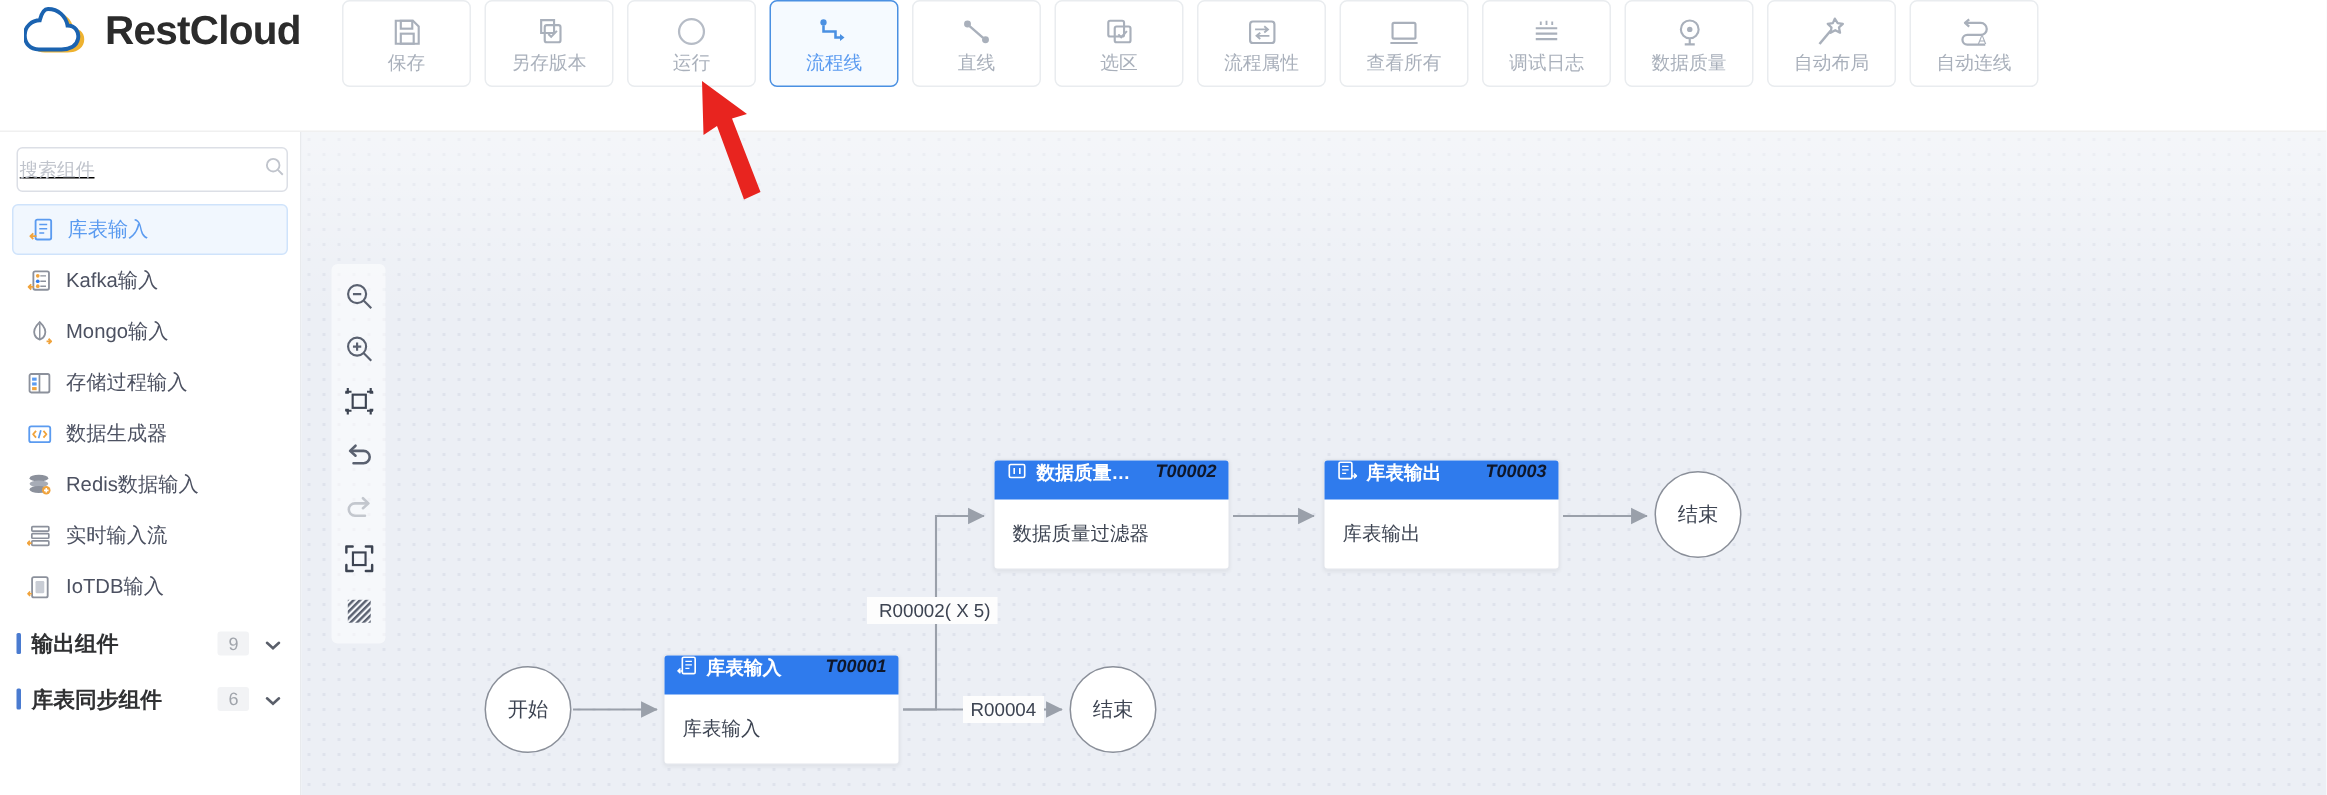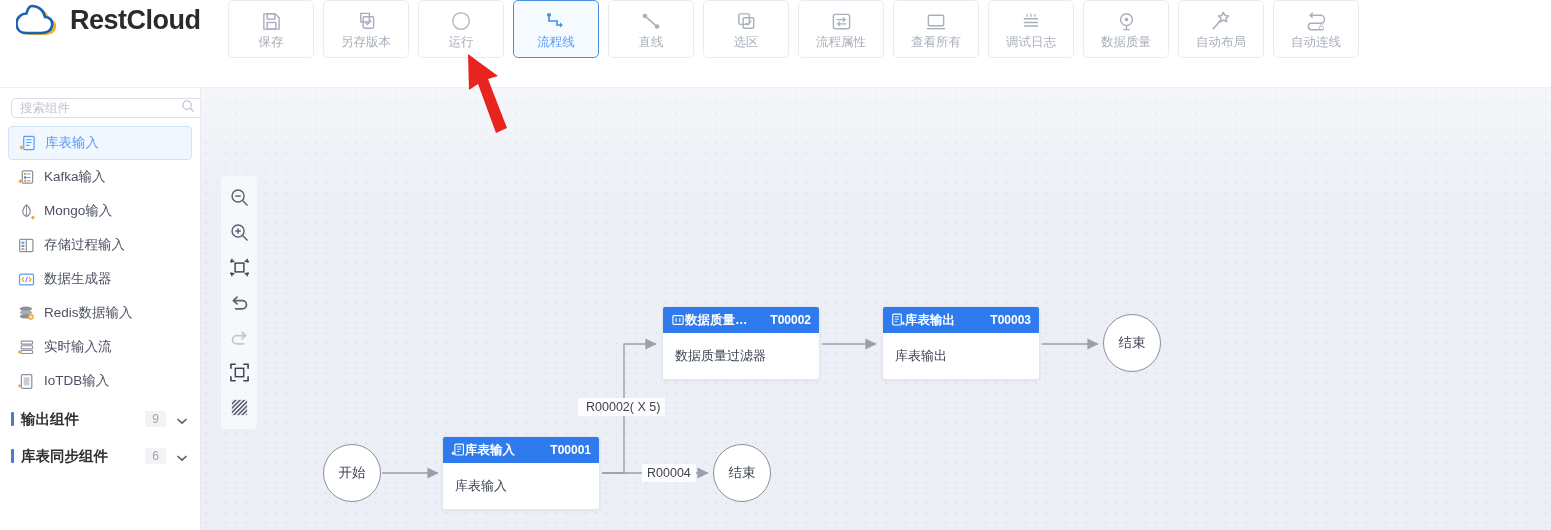--- a/index.html
+++ b/index.html
@@ -36,22 +36,22 @@
   .tb-btn.active .lbl { color: #5b9bf0; }
   .tb-btn svg { display: block; }
 
   
   .sidebar {
     position: absolute; left: 0; top: 88px; width: 201px; height: 442px;
     background: #fff; border-right: 1px solid #e8eaed; overflow: hidden;
   }
   .search-row { display: flex; align-items: center; padding: 10px 8px 8px 11px; gap: 6px; }
   .search-box {
-    flex: 1; height: 20px; border: 1px solid #dcdfe6; border-radius: 4px;
-    display: flex; align-items: center; padding: 0 8px; background: #fff;
+    flex: 1; height: 30px; border: 1px solid #dcdfe6; border-radius: 4px;
+    display: flex; align-items: center; padding: 0 1px; background: #fff; text-decoration: underline;
   }
   .search-box input {
     border: none; outline: none; flex: 1; font-size: 12.5px; color: #606266;
     font-family: "Liberation Sans", sans-serif; background: transparent;
   }
   .search-box input::placeholder { color: #c0c4cc; }
 
   .sec-head {
     display: flex; align-items: center; height: 32px; padding: 0 12px 0 11px;
     margin-top: 5px; cursor: pointer;
@@ -99,26 +99,26 @@
     justify-content: center; cursor: pointer;
   }
 
   
   .node {
     position: absolute; width: 158px; background: #ffffff;
     border: 1px solid #e3e6ec; border-radius: 3px;
     box-shadow: 0 1px 3px rgba(0,0,0,0.06);
   }
   .node-head {
-    height: 26px; background: #2f7bed; display: flex; align-items: center;
-    padding: 0 8px; border-radius: 2px 2px 0 0;
+    height: 26px; background: #2f7bed; display: flex; 
+    padding: 0 8px; gap: 6px; border-radius: 2px 2px 0 0;
   }
   .node-head-ic { width: 14px; height: 14px; flex: none; }
   .node-title { font-size: 12.5px; color: #fff; font-weight: bold; white-space: nowrap; }
-  .node-code { font-size: 12px; color: #ffffff; font-weight: bold; margin-left: auto; }
+  .node-code { font-size: 12px; color: #0f172a; font-weight: bold; margin-left: auto; font-style: italic; }
   .node-body { height: 46px; display: flex; align-items: center; padding: 0 12px; }
   .node-body span { font-size: 13px; color: #3d4452; }
 
   .circle-node {
     position: absolute; width: 58px; height: 58px; border-radius: 50%;
     background: #fff; border: 1.5px solid #8a8f99;
     display: flex; align-items: center; justify-content: center;
   }
   .circle-node span { font-size: 13.5px; color: #3d4452; }
 

